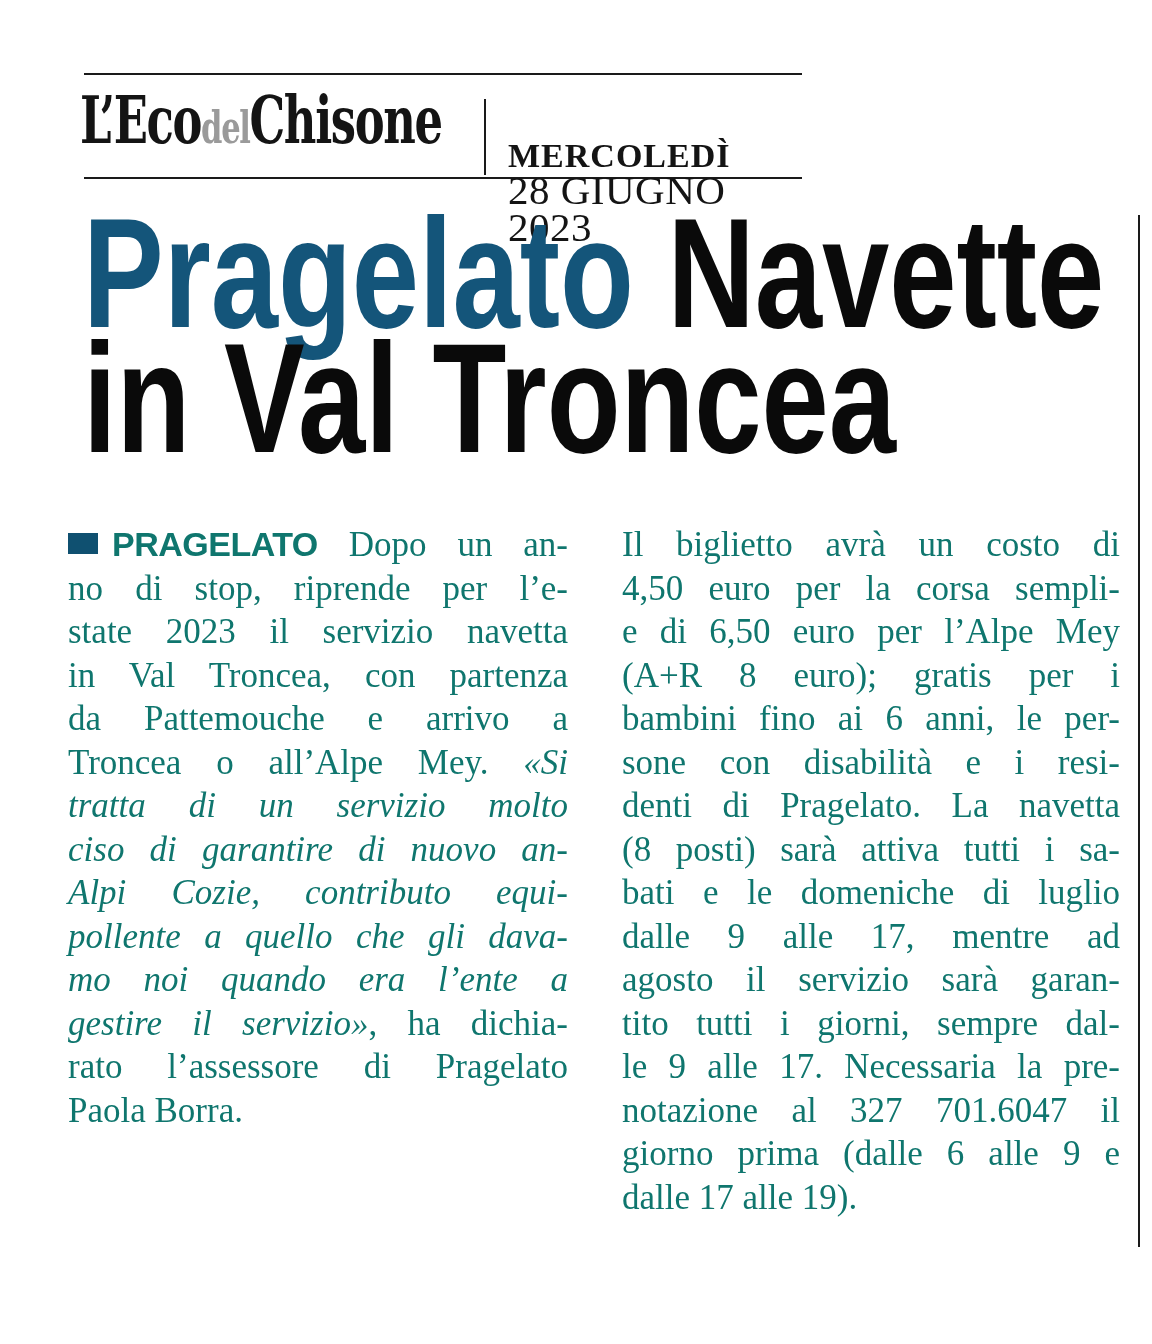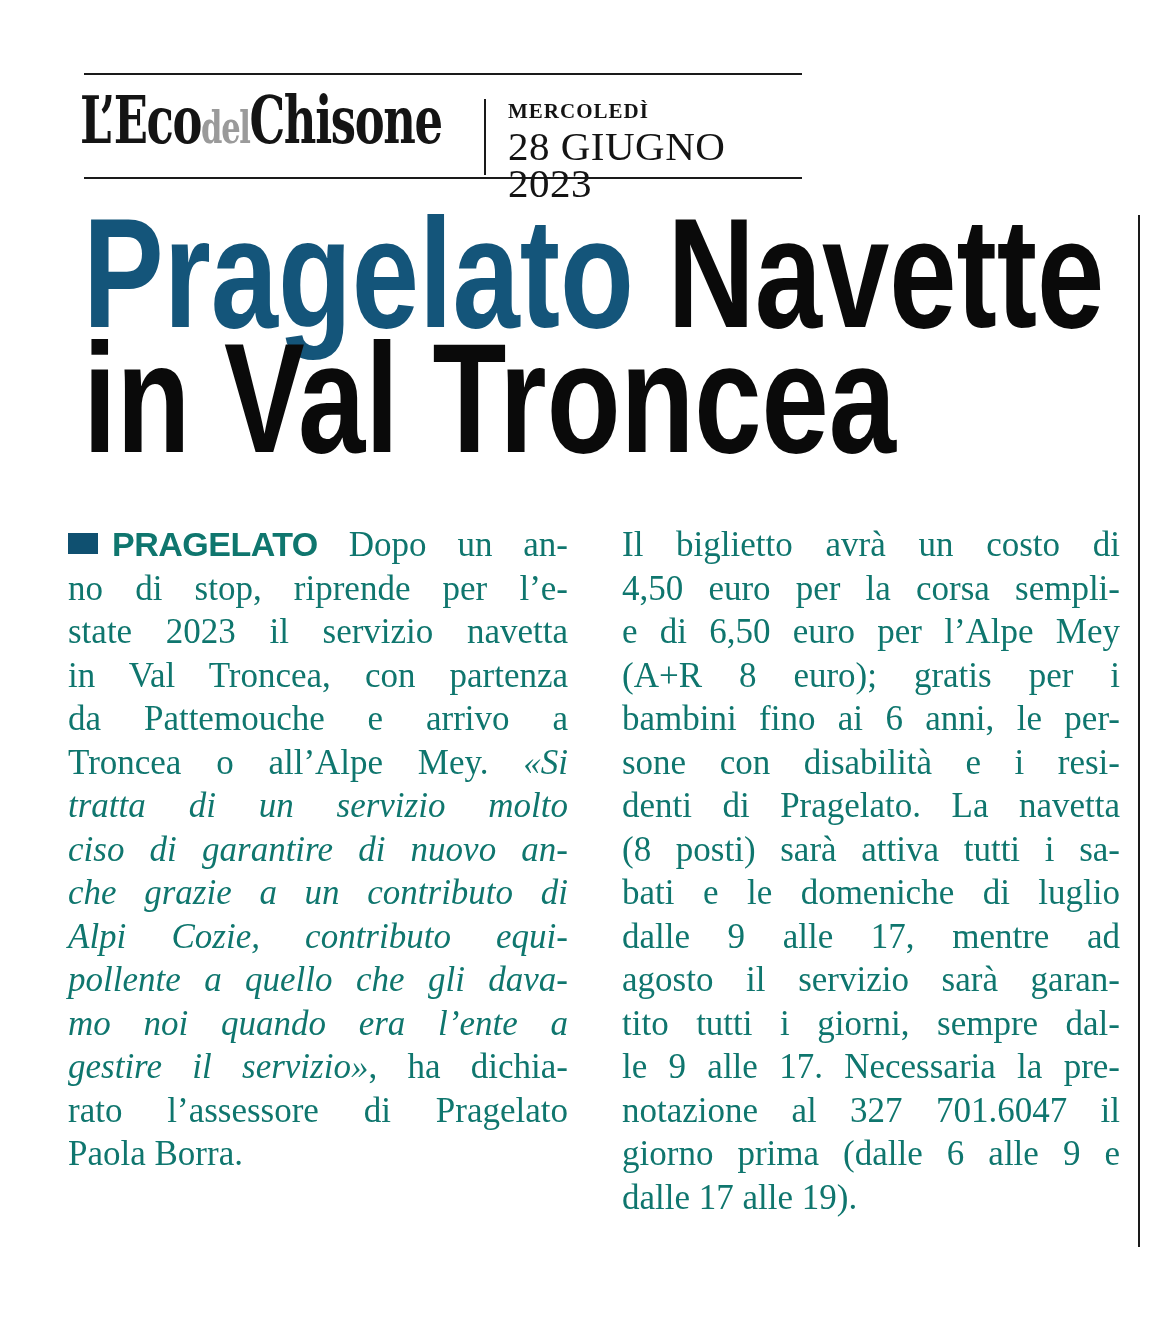--- a/index.html
+++ b/index.html
@@ -9,21 +9,21 @@
   
   .masthead{position:absolute;left:84px;top:73px;width:718px;height:102px;
             border-top:2px solid var(--rule);border-bottom:2px solid var(--rule);}
   .logo{position:absolute;left:-4px;top:12px;font-family:"DejaVu Serif",serif;font-weight:bold;
         font-size:66px;line-height:66px;letter-spacing:-2px;white-space:nowrap;
         transform:scaleX(.68);transform-origin:left center;}
   .logo .black{color:#141414;}
   .logo .gray{color:var(--gray);font-size:45px;}
   .mast-divider{position:absolute;left:400px;top:24px;width:2px;height:76px;background:var(--rule);}
   .mast-date{position:absolute;left:424px;top:20px;font-family:"Liberation Serif",serif;color:#141414;}
-  .weekday{font-weight:bold;font-size:21px;line-height:33px;letter-spacing:1px;}
+  .weekday{font-weight:bold;font-size:34px;line-height:33px;letter-spacing:1px;margin-top:44px;}
   .dateline{font-size:41px;line-height:37px;letter-spacing:.5px;}
 
   
   .hl{position:absolute;left:83px;font-family:"Liberation Sans",sans-serif;font-weight:bold;
       font-size:155px;line-height:155px;white-space:nowrap;transform:scaleX(.78);
       transform-origin:left top;color:#0a0a0a;}
   .hl1{top:196px;}
   .hl2{top:321px;}
   .hl .accent{color:var(--accent);}
 
@@ -66,21 +66,20 @@
 
   <div class="col col-1">
       <div class="bodyline"><span class="teal-square"></span><span class="kicker">PRAGELATO</span><span> Dopo un an-</span></div>
       <div class="bodyline"><span>no di stop, riprende per l’e-</span></div>
       <div class="bodyline"><span>state 2023 il servizio navetta</span></div>
       <div class="bodyline"><span>in Val Troncea, con partenza</span></div>
       <div class="bodyline"><span>da Pattemouche e arrivo a</span></div>
       <div class="bodyline"><span>Troncea o all’Alpe Mey. </span><span class="it">«Si</span></div>
       <div class="bodyline"><span class="it">tratta di un servizio molto</span></div>
       <div class="bodyline"><span class="it">ciso di garantire di nuovo an-</span></div>
-      <div class="bodyline"><span class="it">che grazie a un contributo di</span></div>
       <div class="bodyline"><span class="it">Alpi Cozie, contributo equi-</span></div>
       <div class="bodyline"><span class="it">pollente a quello che gli dava-</span></div>
       <div class="bodyline"><span class="it">mo noi quando era l’ente a</span></div>
       <div class="bodyline"><span class="it">gestire il servizio»</span><span>, ha dichia-</span></div>
       <div class="bodyline"><span>rato l’assessore di Pragelato</span></div>
       <div class="bodyline lastline"><span>Paola Borra.</span></div>
     </div>
   <div class="col col-2">
       <div class="bodyline"><span>Il biglietto avrà un costo di</span></div>
       <div class="bodyline"><span>4,50 euro per la corsa sempli-</span></div>

